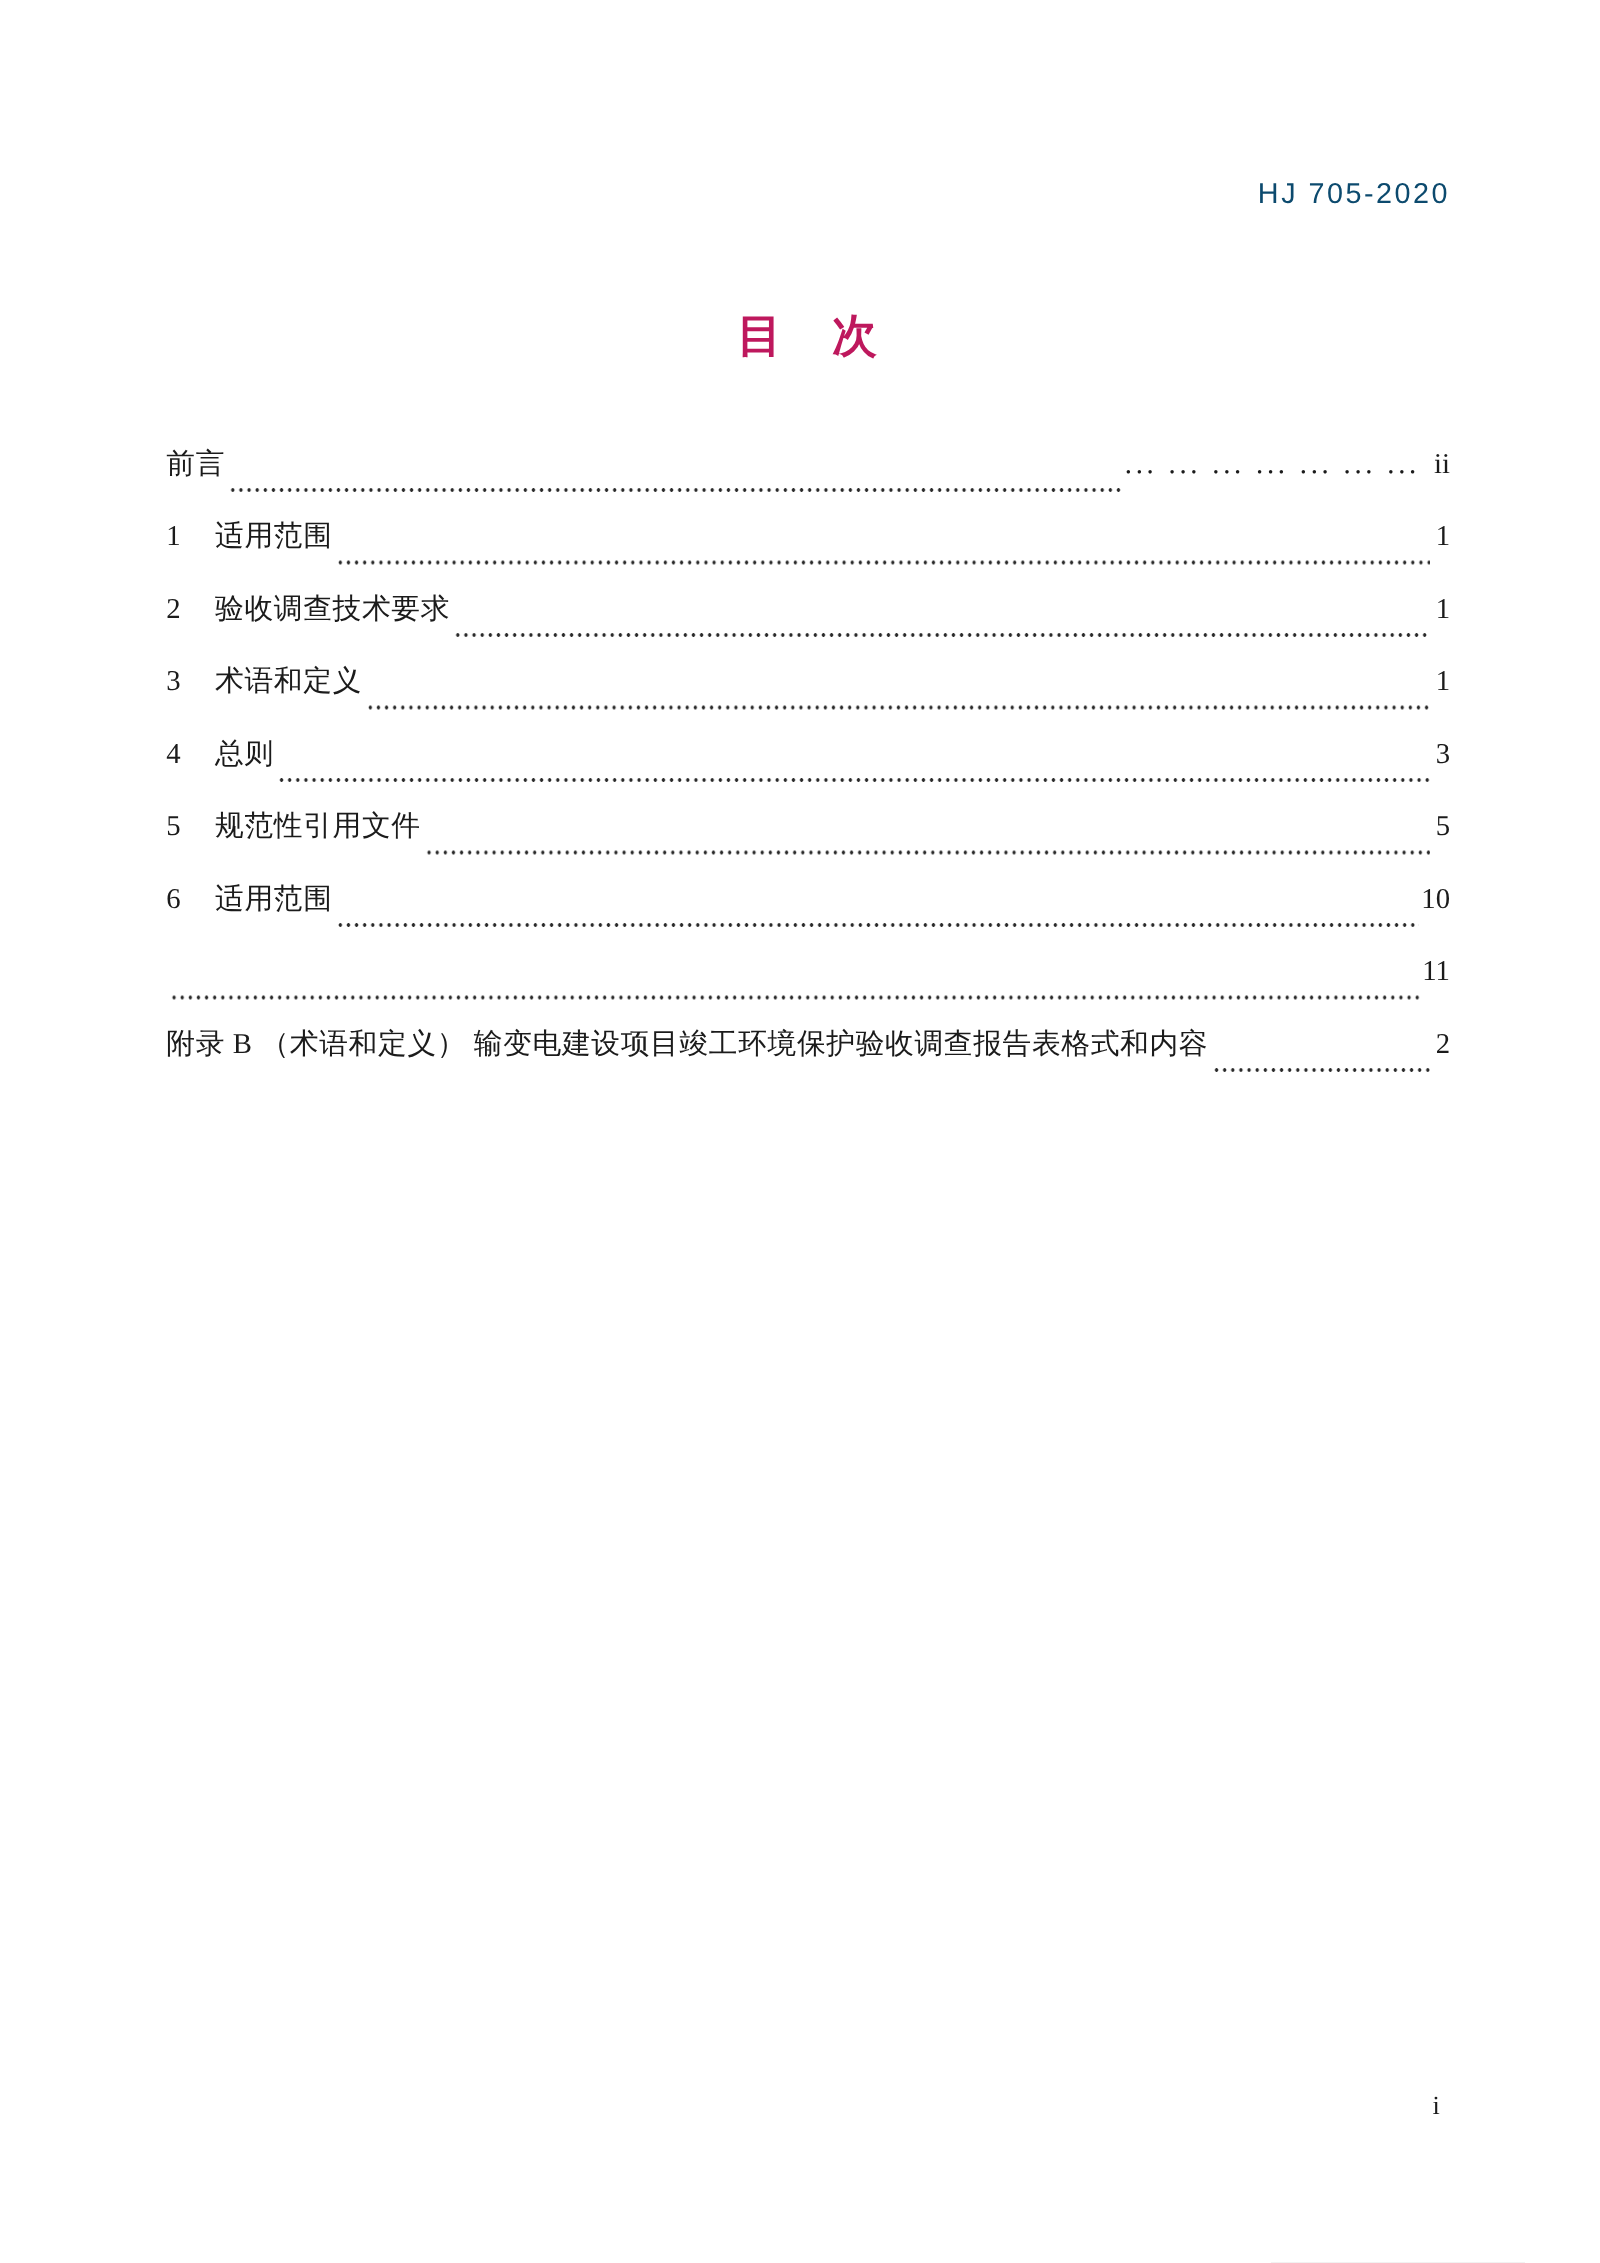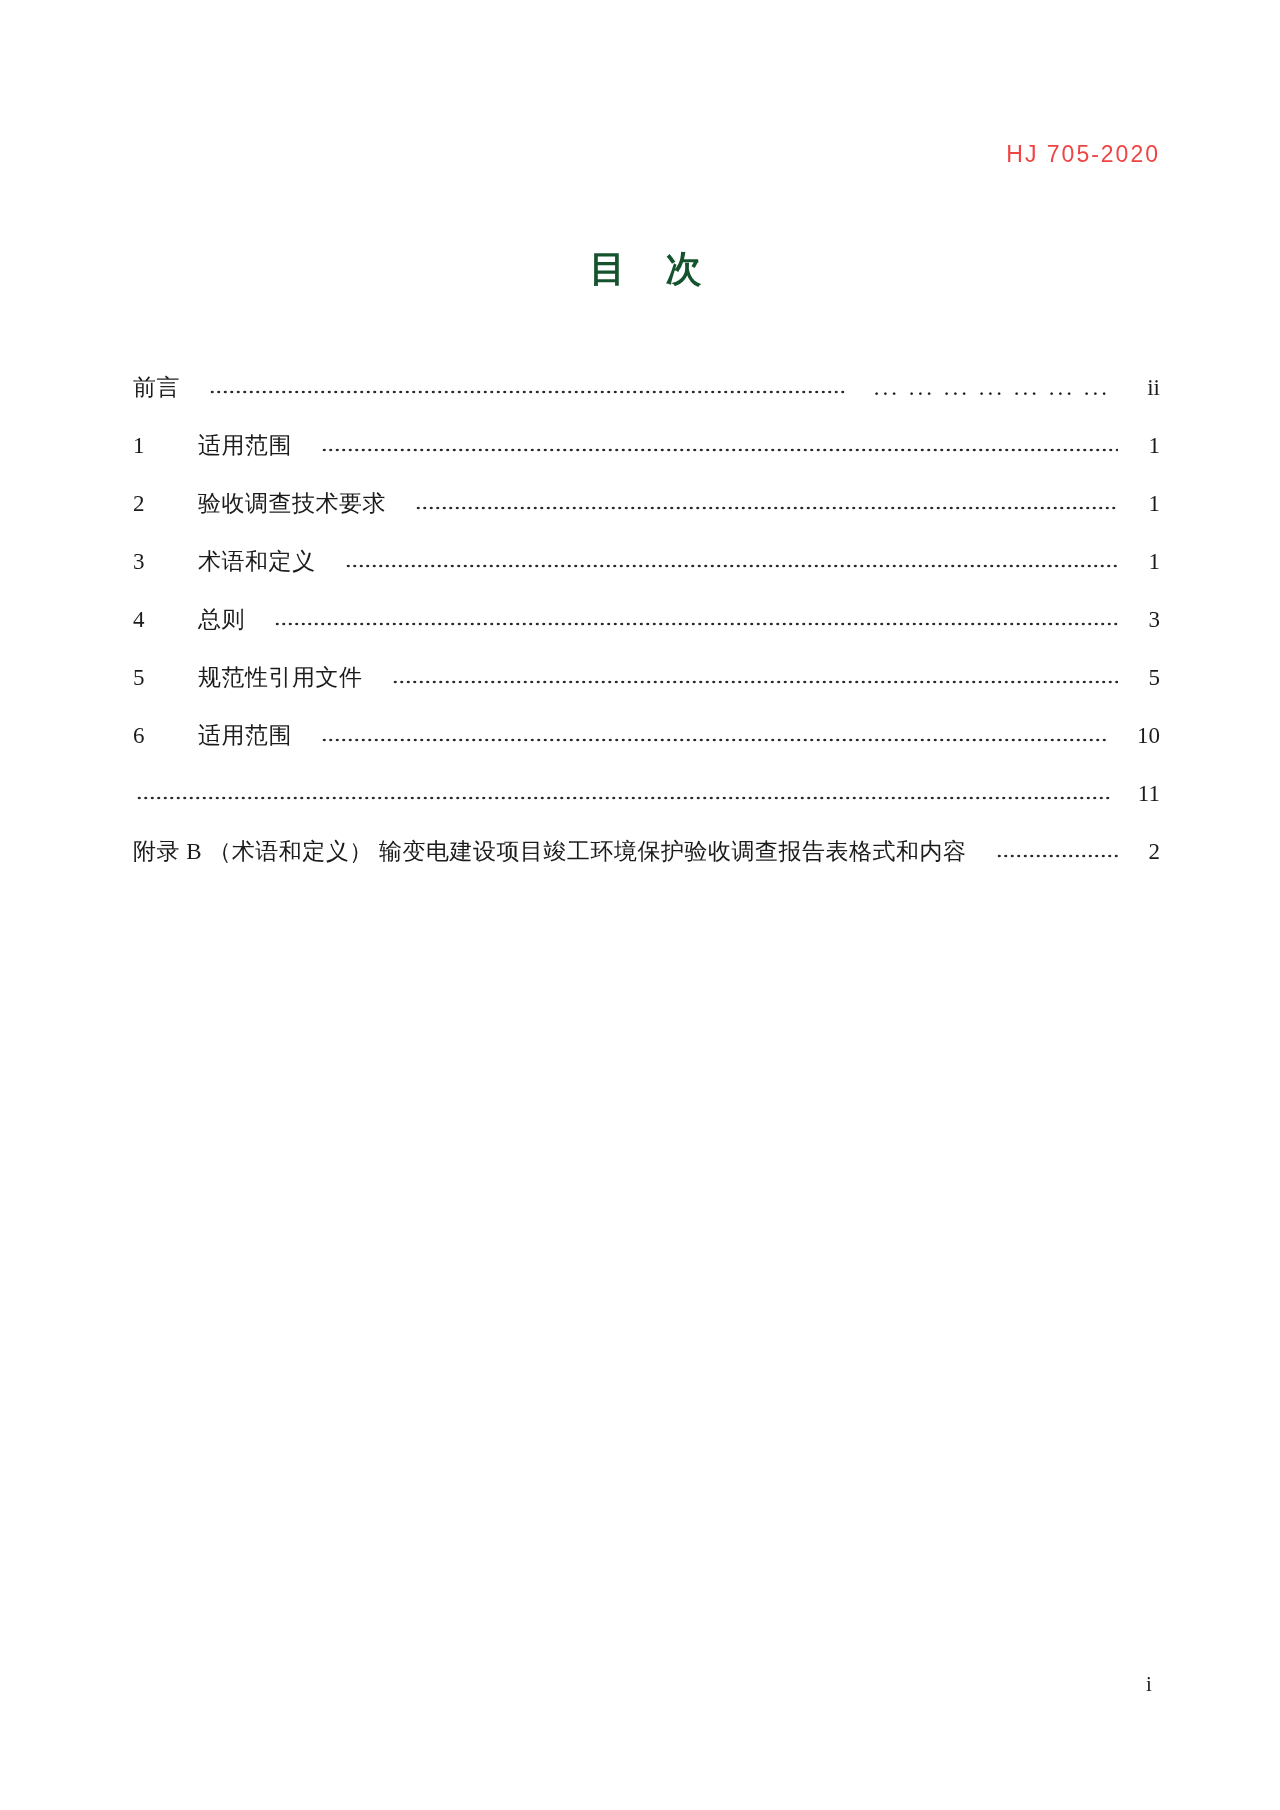--- a/index.html
+++ b/index.html
@@ -18,51 +18,50 @@
     overflow: hidden;
   }
 
   .header-code {
     position: absolute;
     top: 141px;
     right: 120px;
     font-family: "Liberation Sans", "DejaVu Sans", sans-serif;
     font-size: 23px;
     letter-spacing: 2px;
-    color: #ef4444;
+    color: #0c4a6e;
     white-space: nowrap;
   }
 
   .doc-title {
     position: absolute;
     top: 245px;
     left: 133px;
     width: 1027px;
     text-align: center;
     font-size: 36px;
     font-weight: bold;
     letter-spacing: 2px;
-    color: #14532d;
+    color: #be185d;
     white-space: pre;
   }
 
   .toc {
     position: absolute;
     top: 342px;
     left: 133px;
     width: 1027px;
   }
   .toc-row {
     display: flex;
-    align-items: flex-end;
+    align-items: center;
     height: 58px;
     font-size: 23px;
     line-height: 1.1;
     white-space: nowrap;
-    gap: 26px;
   }
   .toc-num {
     display: inline-block;
     width: 39px;
     flex: 0 0 39px;
   }
   .toc-label {
     flex: 0 0 auto;
     letter-spacing: 0.5px;
   }

